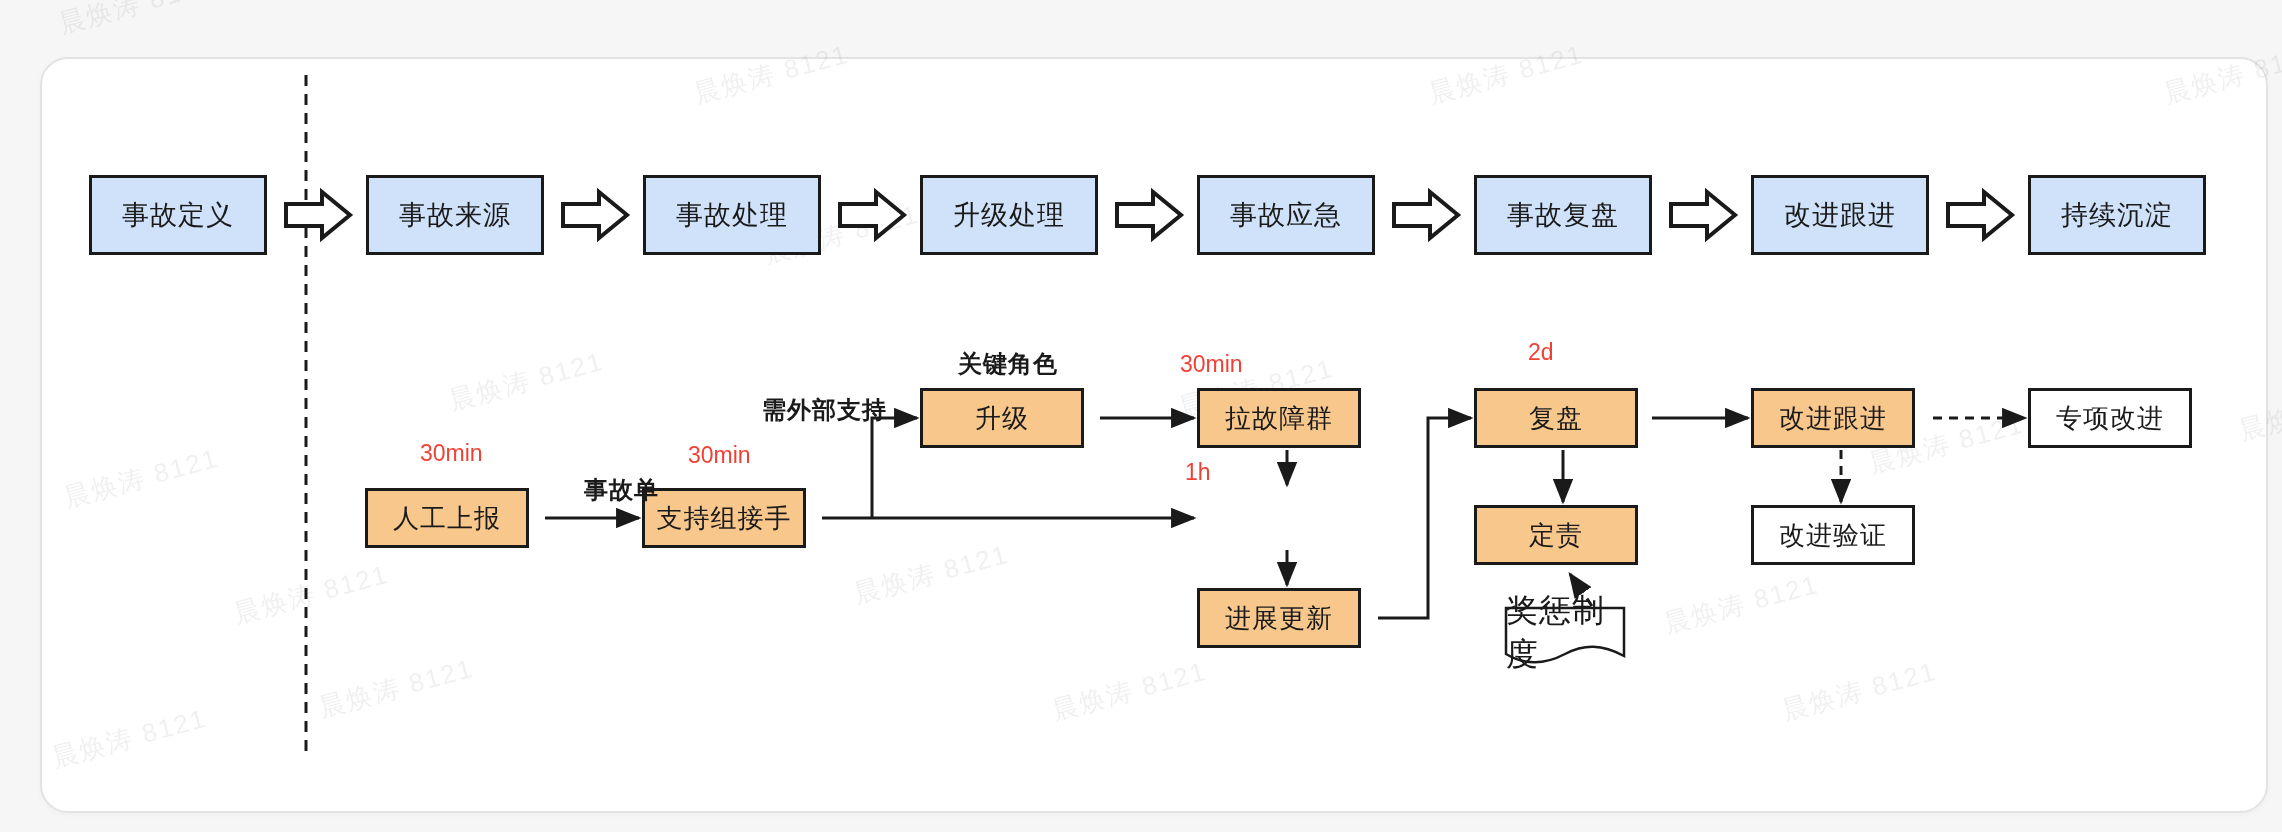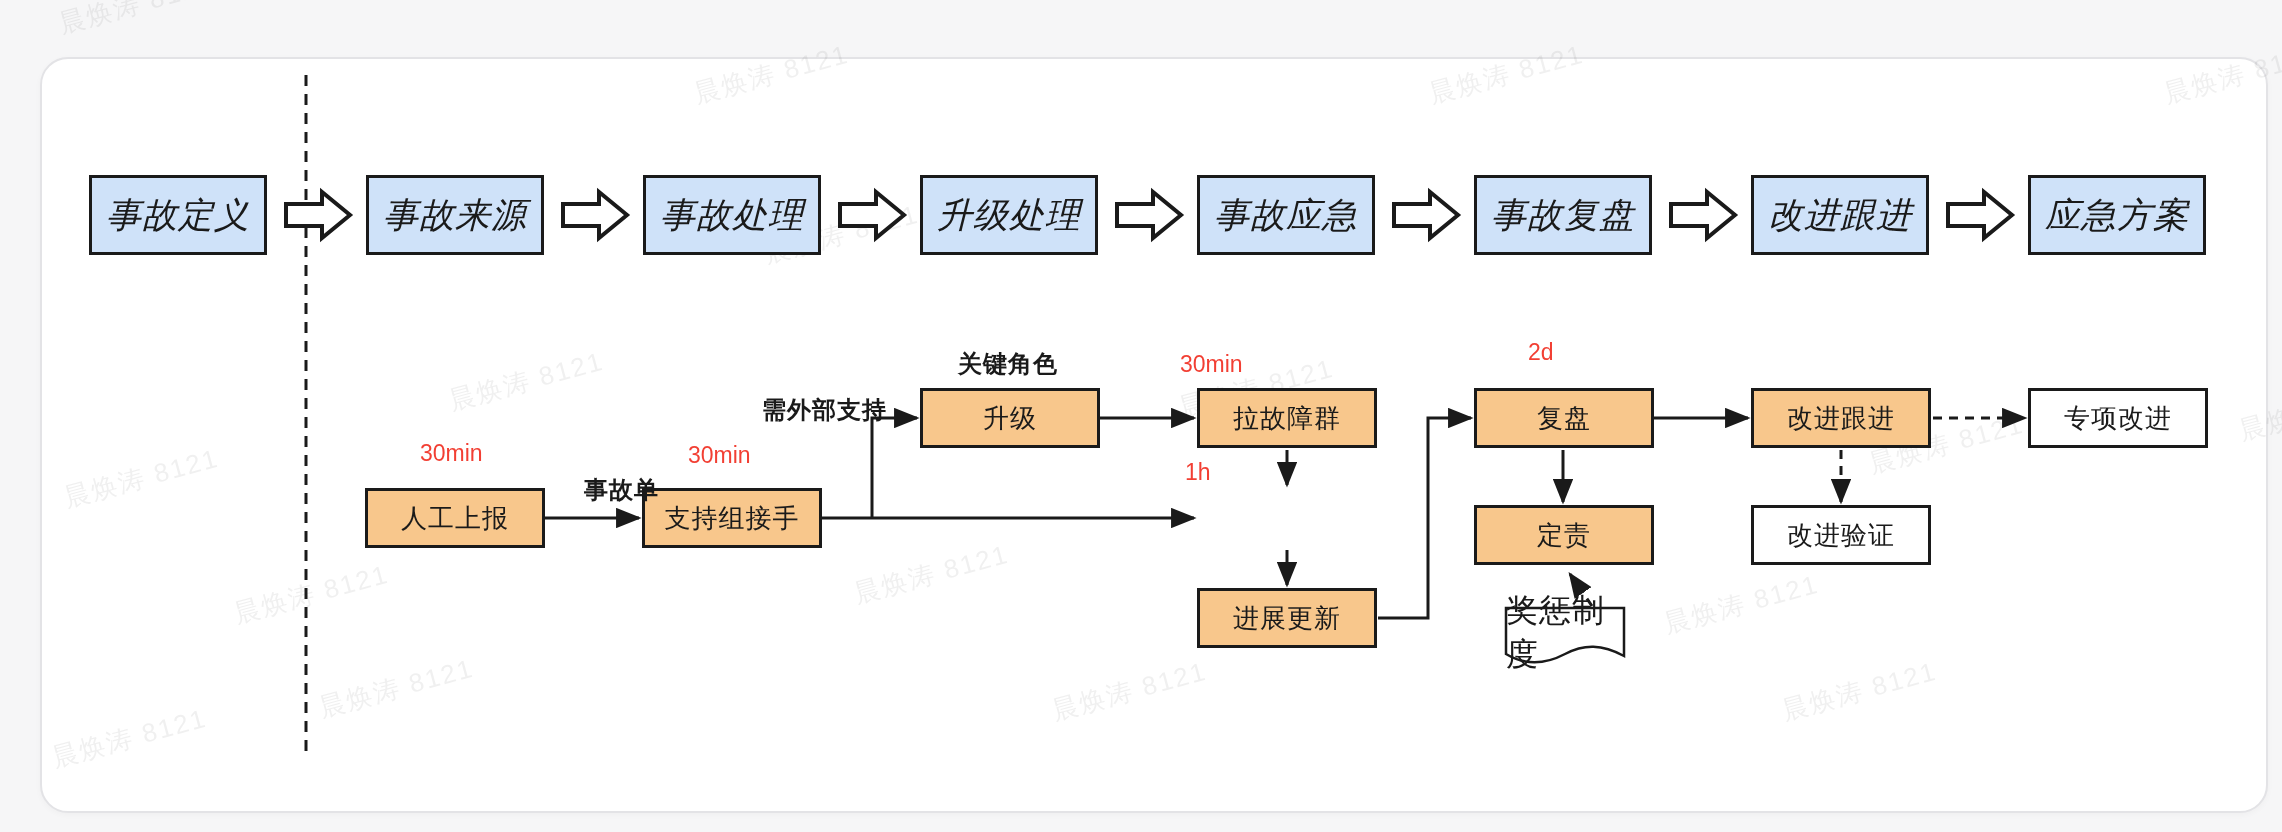--- a/index.html
+++ b/index.html
@@ -19,22 +19,22 @@
     position:absolute;font-size:26px;letter-spacing:2px;white-space:nowrap;
     color:rgba(40,40,45,0.07);transform:rotate(-15deg);transform-origin:left top;
     pointer-events:none;user-select:none;
   }
   .overlay{position:absolute;left:0;top:0;}
   .box{
     position:absolute;display:flex;align-items:center;justify-content:center;
     border:3px solid #1a1a1a;box-sizing:border-box;
     font-weight:500;letter-spacing:1px;text-align:center;
   }
-  .phase{width:178px;height:80px;top:175px;background:#cfe2f9;font-size:35px;font-style:italic;}
-  .flowbox{width:180px;height:60px;background:#f8c78c;font-size:26px;}
+  .phase{width:178px;height:80px;top:175px;background:#cfe2f9;font-size:27px;}
+  .flowbox{width:164px;height:60px;background:#f8c78c;font-size:26px;}
   .whitebox{background:#ffffff;}
   .lbl{position:absolute;font-size:24px;font-weight:700;letter-spacing:1px;white-space:nowrap;}
   .timer{position:absolute;font-size:23px;font-weight:500;color:#f23f33;white-space:nowrap;}
   .doc-label{
     position:absolute;left:1506px;top:612px;width:118px;height:42px;
     display:flex;align-items:center;justify-content:center;
     font-size:32px;font-weight:500;letter-spacing:1px;
   }
 </style>
 </head>
@@ -104,21 +104,21 @@
     </g>
   </svg>
 
   <div class="box phase" style="left:89px">事故定义</div>
   <div class="box phase" style="left:366px">事故来源</div>
   <div class="box phase" style="left:643px">事故处理</div>
   <div class="box phase" style="left:920px">升级处理</div>
   <div class="box phase" style="left:1197px">事故应急</div>
   <div class="box phase" style="left:1474px">事故复盘</div>
   <div class="box phase" style="left:1751px">改进跟进</div>
-  <div class="box phase" style="left:2028px">应急方案</div>
+  <div class="box phase" style="left:2028px">持续沉淀</div>
 
   <div class="box flowbox" style="left:365px;top:488px">人工上报</div>
   <div class="box flowbox" style="left:642px;top:488px">支持组接手</div>
   <div class="box flowbox" style="left:920px;top:388px">升级</div>
   <div class="box flowbox" style="left:1197px;top:388px">拉故障群</div>
   <div class="box flowbox" style="left:1197px;top:588px">进展更新</div>
   <div class="box flowbox" style="left:1474px;top:388px">复盘</div>
   <div class="box flowbox" style="left:1474px;top:505px">定责</div>
   <div class="box flowbox" style="left:1751px;top:388px">改进跟进</div>
   <div class="box flowbox whitebox" style="left:2028px;top:388px">专项改进</div>

